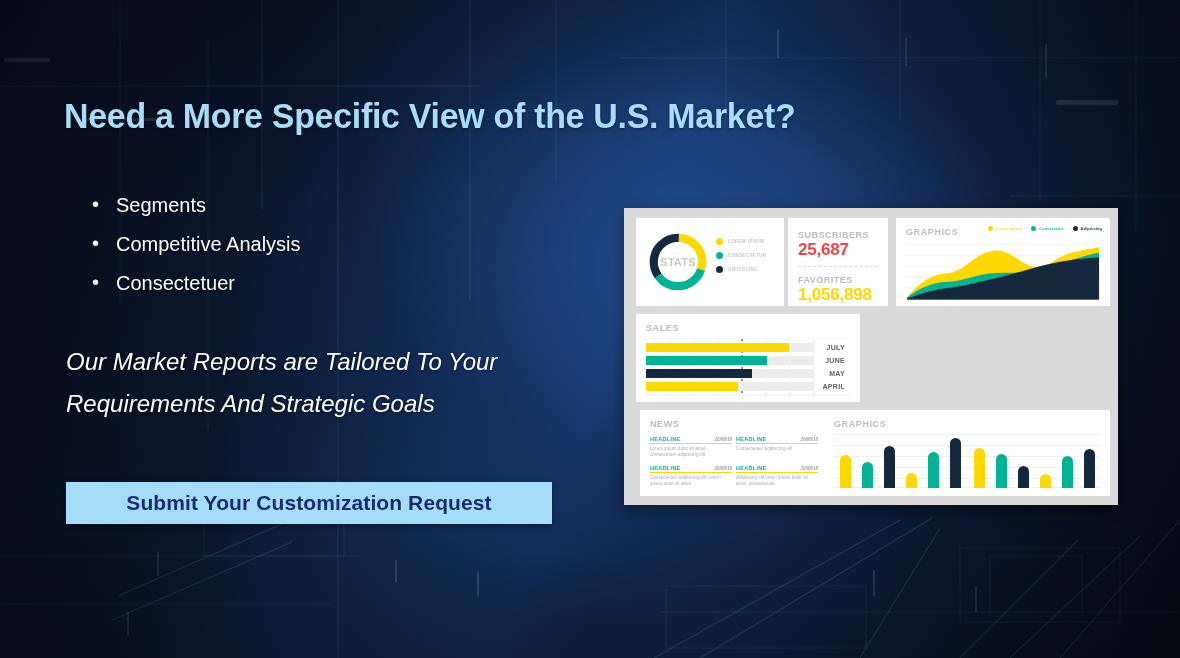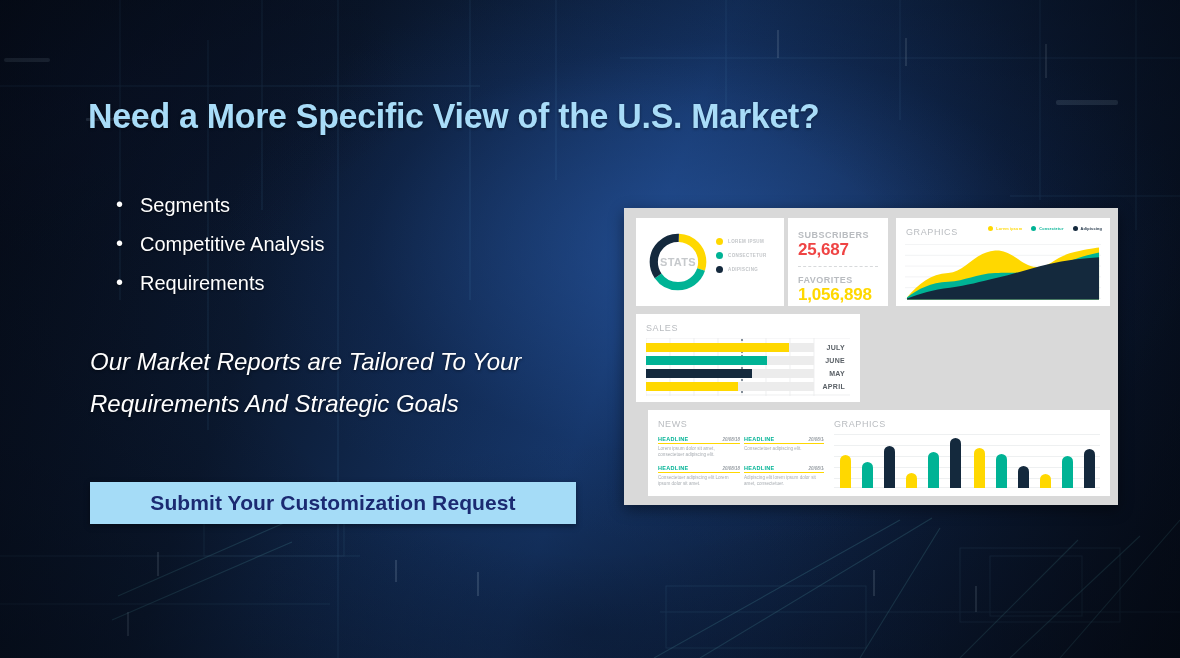--- a/index.html
+++ b/index.html
@@ -32,21 +32,21 @@
       radial-gradient(ellipse 380px 260px at 12% 14%, rgba(10,20,42,0.85) 0%, rgba(0,0,0,0) 70%),
       radial-gradient(ellipse 500px 260px at 50% 96%, rgba(12,30,60,0.7) 0%, rgba(0,0,0,0) 72%);
   }
   #bg-lines { position:absolute; inset:0; z-index:2; opacity:0.55; }
   #bg-vignette {
     position:absolute; inset:0; z-index:3; pointer-events:none;
     background: radial-gradient(ellipse 840px 560px at 50% 50%, rgba(0,0,0,0) 40%, rgba(3,7,15,0.70) 100%);
   }
 
   
-  #content { position:absolute; inset:0; z-index:5;margin-left:24px; }
+  #content { position:absolute; inset:0; z-index:5; }
 
   .headline {
     position: absolute; left: 64px; top: 96px;
     font-size: 35px; font-weight: bold;
     color: #a8dcf8;
     letter-spacing: -0.3px;
     transform: scaleX(0.97);
     transform-origin: left center;
     text-shadow: 0 1px 3px rgba(0,0,0,0.45);
     white-space: nowrap;
@@ -87,32 +87,32 @@
     position: absolute; left: 624px; top: 208px;
     width: 494px; height: 297px; z-index: 5;
     background: #d9d9d9;
     padding: 10px 12px;
     box-shadow: 0 4px 14px rgba(0,0,0,0.45);
   }
   .dash-inner { width:100%; height:100%; position:relative; }
 
   .card { background:#fff; position:absolute; }
   .card-title {
-    color:#b9bcc0; font-size:8.5px; font-weight:normal; letter-spacing:0.6px;
+    color:#b9bcc0; font-size:8.5px; font-weight:bold; letter-spacing:0.6px;
   }
 
   
   #c-stats { left:0; top:0; width:148px; height:88px; }
   #c-kpi   { left:152px; top:0; width:100px; height:88px; }
   #c-area  { left:260px; top:0; width:214px; height:88px; }
   
   #c-sales { left:0; top:96px; width:224px; height:88px; }
   #c-rings { left:228px; top:96px; width:246px; height:88px; }
   
-  #c-news  { left:12px; top:192px; width:184px; height:86px; }
+  #c-news  { left:4px; top:192px; width:184px; height:86px; }
   #c-bars  { left:188px; top:192px; width:286px; height:86px; }
 
   .donut-wrap { position:absolute; left:10px; top:12px; width:64px; height:64px; }
   .donut-label {
     position:absolute; inset:0; display:flex; align-items:center; justify-content:center;
     font-size:11px; font-weight:bold; color:#c6c9cc; letter-spacing:0.3px;
   }
   .legend { position:absolute; left:80px; top:20px; }
   .legend-row { display:flex; align-items:center; margin-bottom:7px; }
   .legend-dot { width:7px; height:7px; border-radius:50%; margin-right:5px; }
@@ -212,21 +212,21 @@
   </svg>
 
   <div id="bg-vignette"></div>
 
   <div id="content">
     <div class="headline">Need a More Specific View of the U.S. Market?</div>
 
     <ul class="bullets">
       <li>Segments</li>
       <li>Competitive Analysis</li>
-      <li>Requirements</li>
+      <li>Consectetuer</li>
     </ul>
 
     <div class="tagline">Our Market Reports are Tailored To Your Requirements And Strategic Goals</div>
 
     <button class="cta">Submit Your Customization Request</button>
   </div>
 
   <div id="dash">
     <div class="dash-inner">
 

